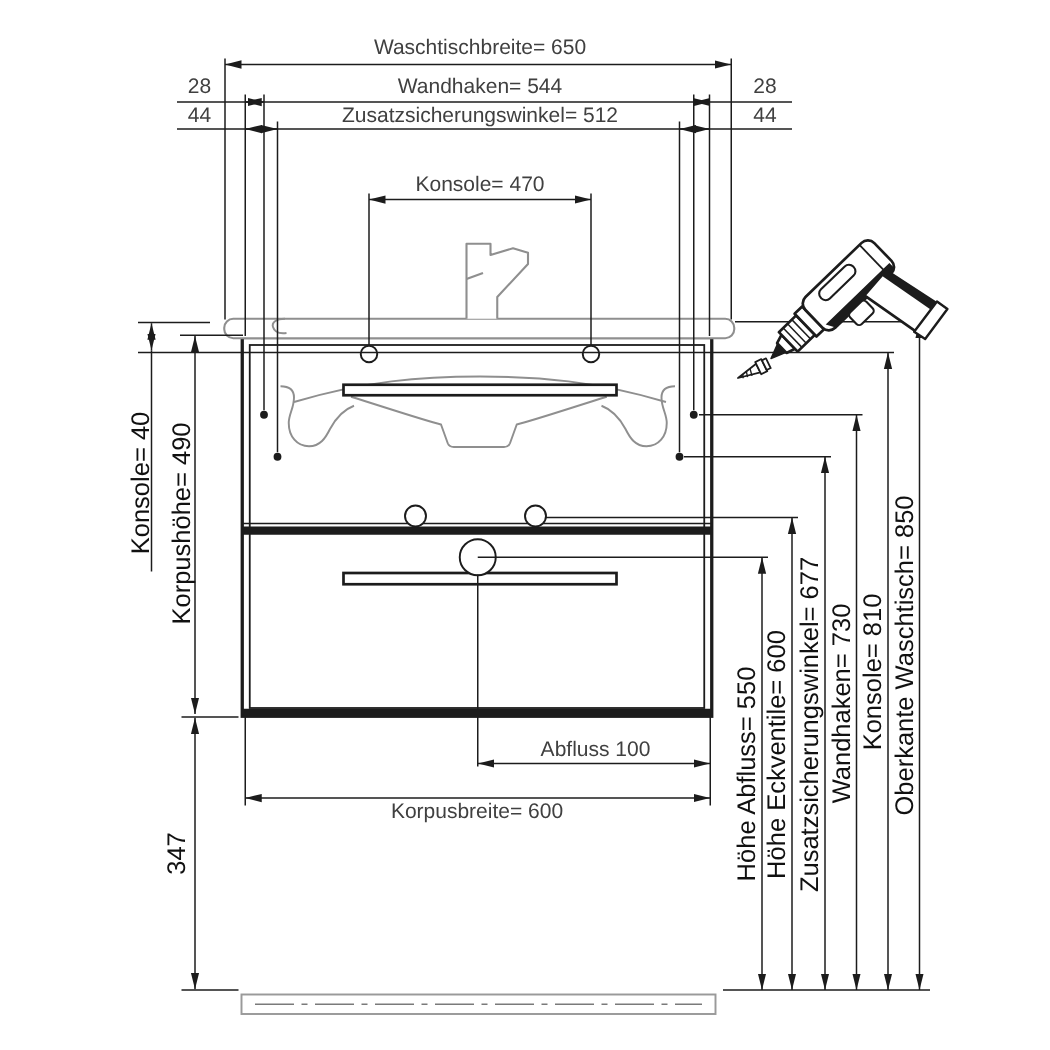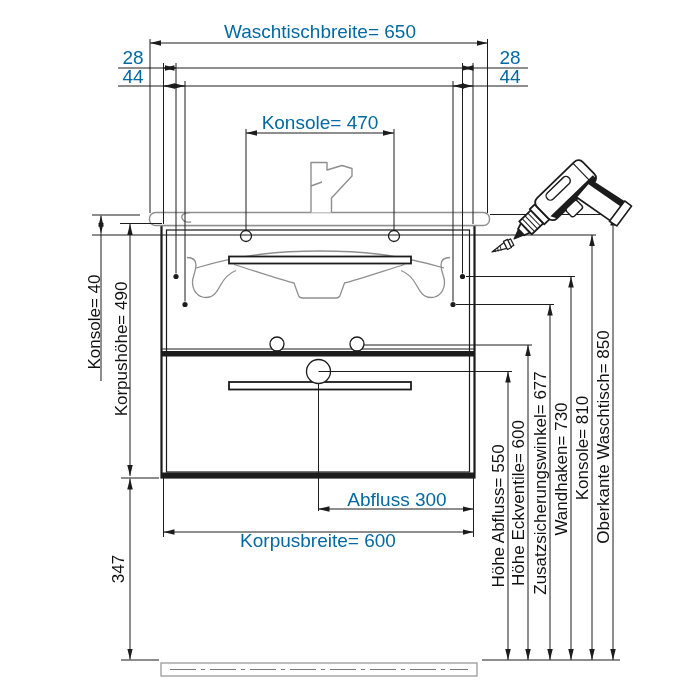--- a/index.html
+++ b/index.html
@@ -1,20 +1,20 @@
 <!DOCTYPE html>
 <html><head>
 <meta charset="utf-8">
 <style>
   html,body{margin:0;padding:0;background:#fff;}
   #stage{position:relative;width:700px;height:700px;background:#ffffff;overflow:hidden;
          font-family:"Liberation Sans", sans-serif;color:#111;}
   #stage svg{position:absolute;left:0;top:0;}
-  .lbl{position:absolute;font-size:19px;line-height:1;white-space:nowrap;
-       transform:translate(-50%,-50%);color:#0369a1;}
+  .lbl{position:absolute;font-size:14px;line-height:1;white-space:nowrap;
+       transform:translate(-50%,-50%);color:#404040;}
   .vlbl{position:absolute;font-size:17px;line-height:1;white-space:nowrap;
         transform:translate(-50%,-50%) rotate(-90deg);color:#111;}
 </style>
 </head>
 <body>
 
 <div id="stage">
 
 <svg width="700" height="700" viewBox="0 0 700 700">
   <defs>
@@ -150,26 +150,28 @@
     <line x1="4" y1="-1" x2="3" y2="1.6" stroke-width="0.9"></line>
     <line x1="7" y1="-1.8" x2="6" y2="2.2" stroke-width="0.9"></line>
     <line x1="10" y1="-2.4" x2="9" y2="2.8" stroke-width="0.9"></line>
     <rect x="15" y="-4.5" width="4.5" height="9"></rect>
     <rect x="19.5" y="-3.6" width="3" height="7.2"></rect>
   </g>
 </svg>
 
   <div class="lbl" style="left:320px;top:31px">Waschtischbreite= 650</div>
   <div class="lbl" style="left:133px;top:57px">28</div>
+  <div class="lbl" style="left:320px;top:57px">Wandhaken= 544</div>
   <div class="lbl" style="left:510px;top:57px">28</div>
   <div class="lbl" style="left:133px;top:76px">44</div>
+  <div class="lbl" style="left:320px;top:76px">Zusatzsicherungswinkel= 512</div>
   <div class="lbl" style="left:510px;top:76px">44</div>
   <div class="lbl" style="left:320px;top:122px">Konsole= 470</div>
 
-  <div class="lbl" style="left:397px;top:499px">Abfluss 300</div>
+  <div class="lbl" style="left:397px;top:499px">Abfluss 100</div>
   <div class="lbl" style="left:318px;top:540px">Korpusbreite= 600</div>
 
   <div class="vlbl" style="left:94px;top:322px">Konsole= 40</div>
   <div class="vlbl" style="left:121px;top:349px">Korpushöhe= 490</div>
   <div class="vlbl" style="left:118px;top:569px">347</div>
 
   <div class="vlbl" style="left:498px;top:516px">Höhe Abfluss= 550</div>
   <div class="vlbl" style="left:518px;top:503px">Höhe Eckventile= 600</div>
   <div class="vlbl" style="left:540px;top:483px">Zusatzsicherungswinkel= 677</div>
   <div class="vlbl" style="left:561px;top:469px">Wandhaken= 730</div>

